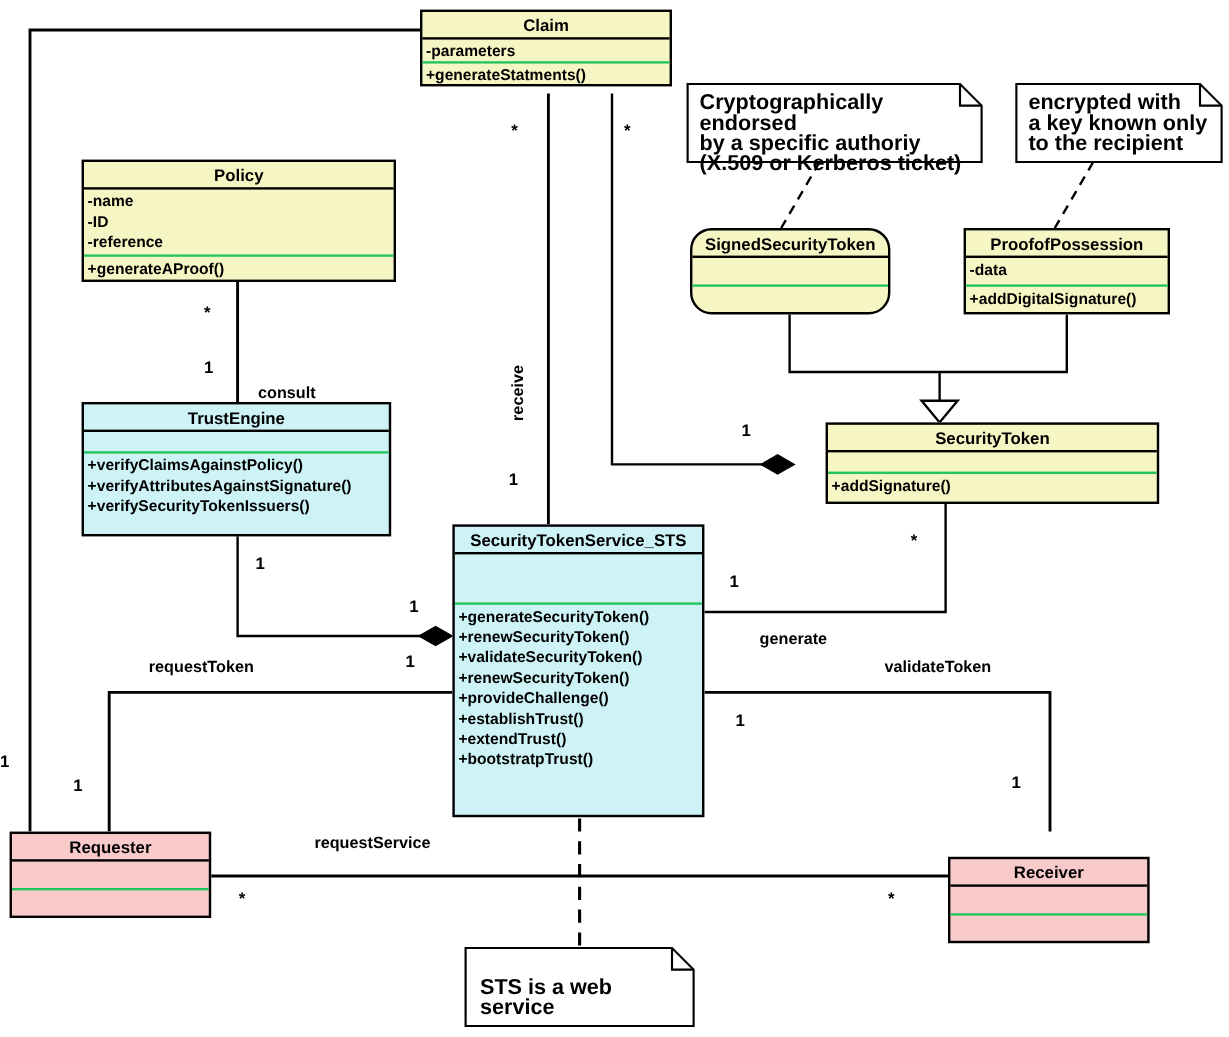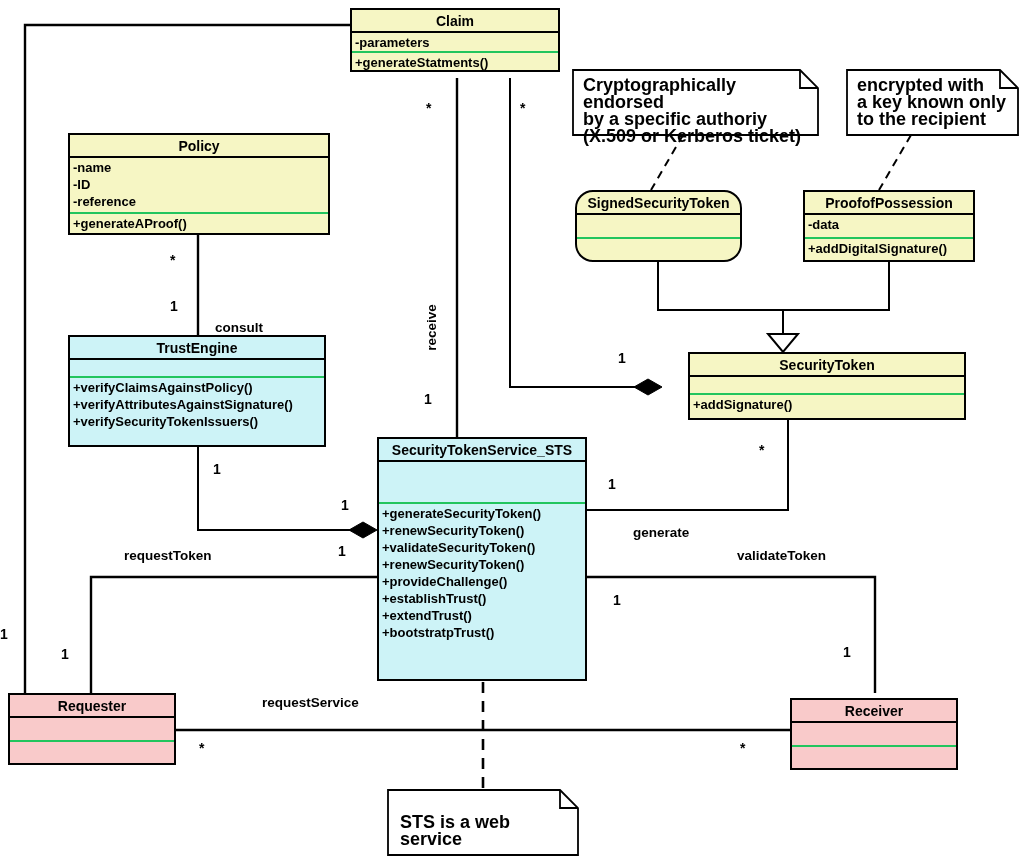--- a/index.html
+++ b/index.html
@@ -142,21 +142,21 @@
       <div class="uml-line">+bootstratpTrust()</div>
     </div>
   </div>
 
   <div class="uml-class c-pink" style="left:8px; top:693px; width:168px; height:72px;">
     <div class="uml-title">Requester</div>
     <div class="uml-sec"></div>
     <div class="uml-sec"></div>
   </div>
 
-  <div class="uml-class c-pink" style="left:790px; top:698px; width:168px; height:72px;">
+  <div class="uml-class c-pink" style="left:790px; top:714px; width:168px; height:72px;">
     <div class="uml-title">Receiver</div>
     <div class="uml-sec"></div>
     <div class="uml-sec"></div>
   </div>
 
   <div class="note-text" style="left:583px; top:77px; width:225px;">
     <div>Cryptographically endorsed</div>
     <div>by a specific authoriy</div>
     <div>(X.509 or Kerberos ticket)</div>
   </div>

